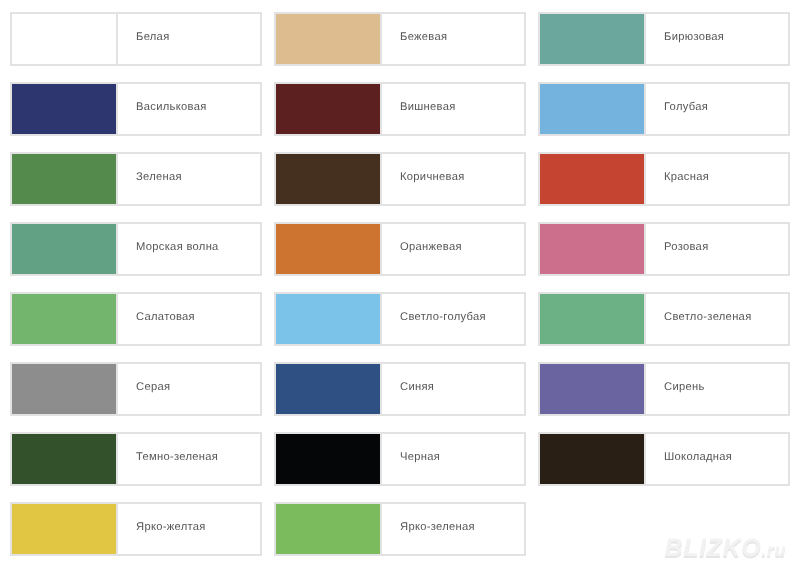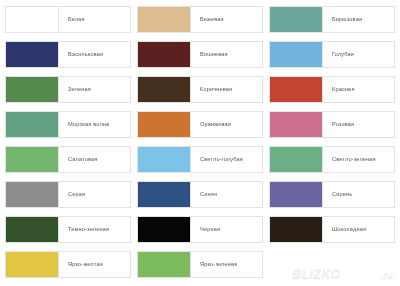--- a/index.html
+++ b/index.html
@@ -61,21 +61,20 @@
     font-weight: bold;
     font-style: italic;
     letter-spacing: 0.3px;
     color: #f2f2f2;
     text-shadow: 0 1px 0 #e6e6e6;
     pointer-events: none;
     user-select: none;
   }
   #watermark .wm-tld {
     font-size: 9px;
-    margin-left: 40px;
   }
 </style>
 </head>
 <body>
 
 <div id="swatch-grid">
     <div class="swatch-card">
       <div class="swatch-chip" style="background: rgb(255, 255, 255);"></div>
       <div class="swatch-label">Белая</div>
     </div>

